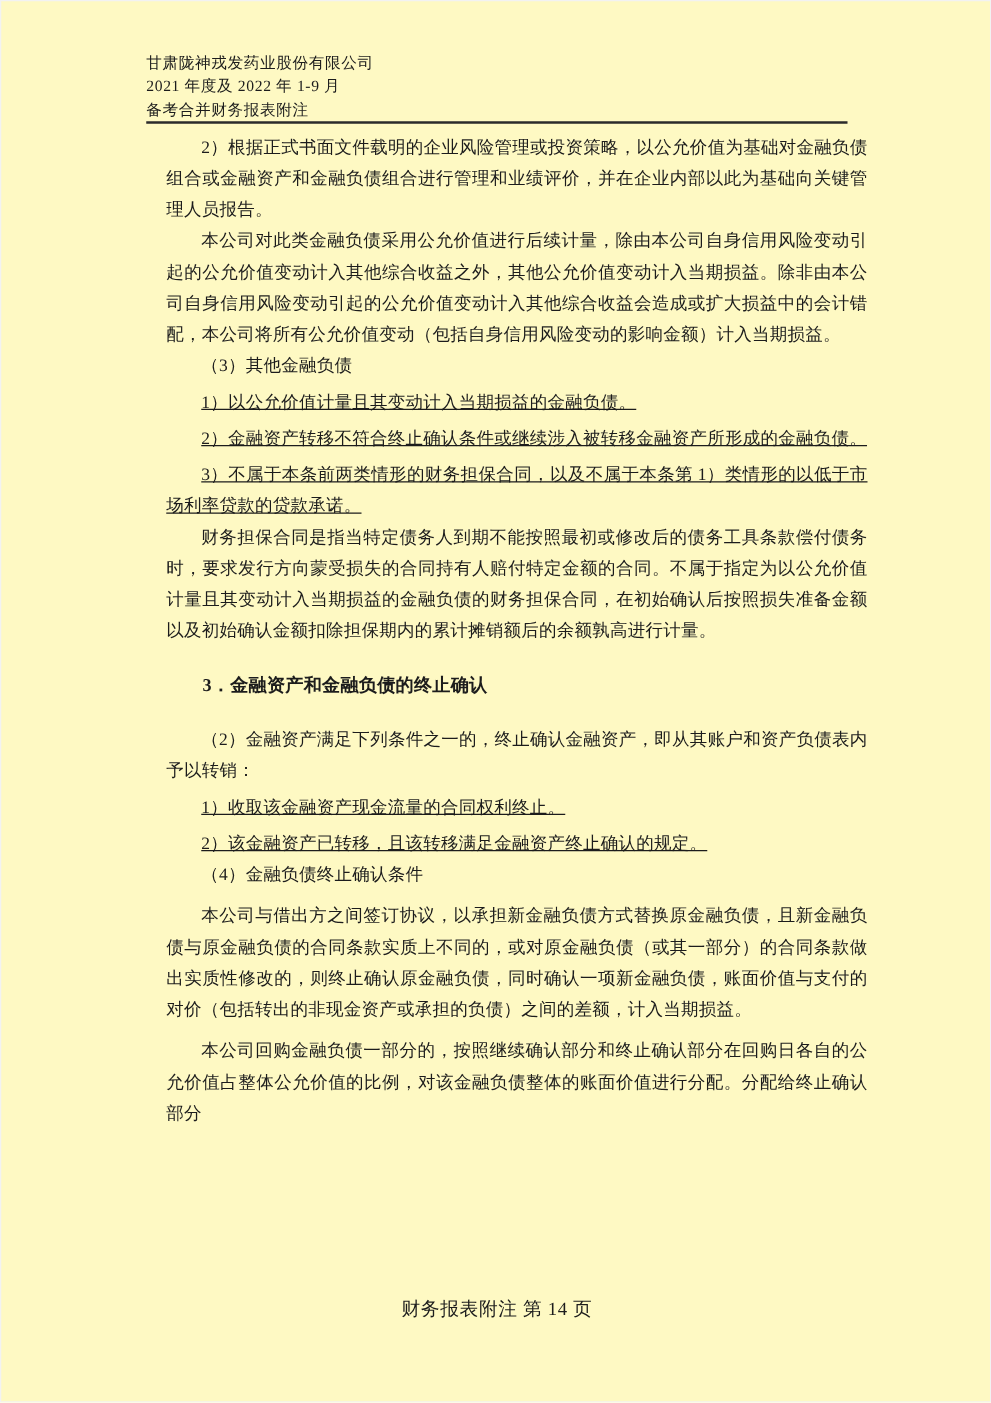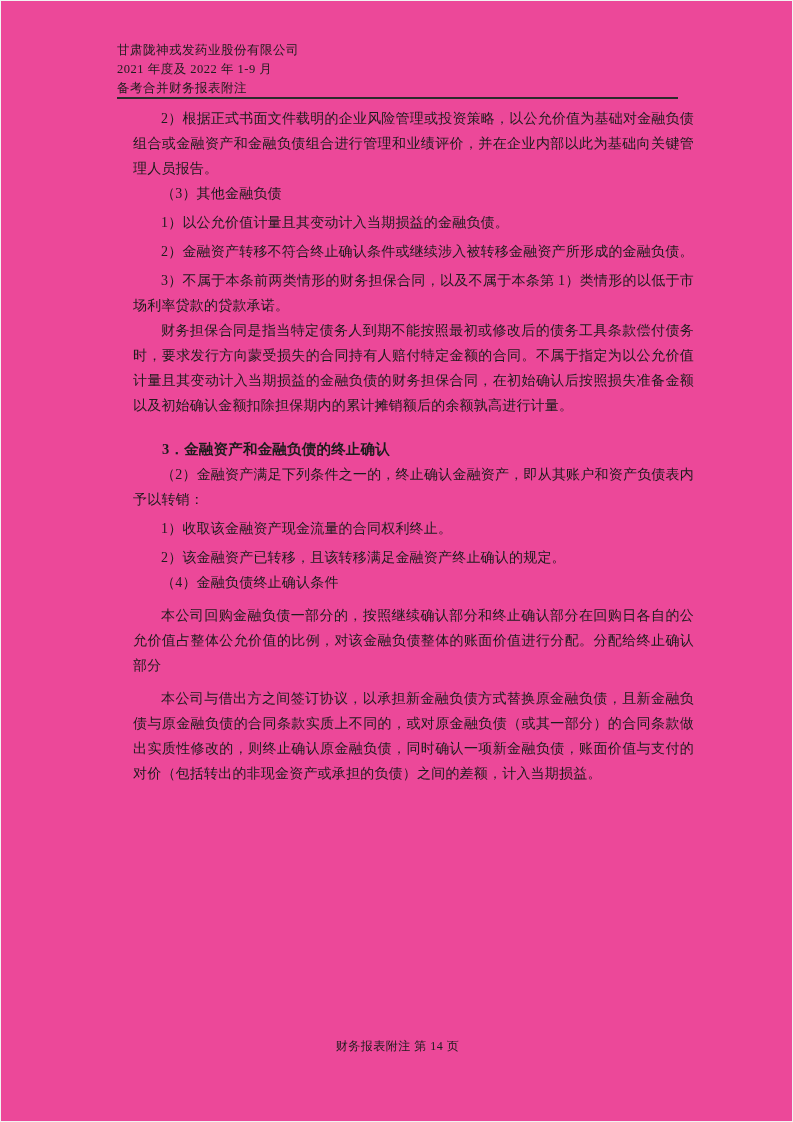--- a/index.html
+++ b/index.html
@@ -4,21 +4,21 @@
 <style>
   html, body {
     margin: 0;
     padding: 0;
     background: #ffffff;
   }
   .page {
     position: relative;
     width: 793px;
     height: 1122px;
-    background: #ec4899;
+    background: #fef9c3;
     overflow: hidden;
     font-family: "Liberation Serif", "DejaVu Serif", serif;
     color: #1c1c1c;
     box-shadow: inset 0 0 0 1px #f2f2f2;
   }
   .doc-header {
     position: absolute;
     left: 117px;
     top: 41px;
     width: 561px;
@@ -42,62 +42,63 @@
     width: 561px;
     font-size: 14px;
     line-height: 25px;
     text-align: justify;
     letter-spacing: 0.2px;
   }
   .doc-body p {
     margin: 0;
     text-indent: 2em;
   }
-  .doc-body p.item { margin-top: 4px; }
+  .doc-body p.item { margin-top: 4px; text-decoration: underline; }
   .doc-body p.heading {
     font-weight: bold;
     font-size: 14.5px;
     margin-top: 19px;
-    margin-bottom: 0;
+    margin-bottom: 18px;
   }
   .doc-body p.spaced { margin-top: 8px; }
   .doc-footer {
     position: absolute;
     left: 117px;
     top: 1038px;
     width: 561px;
     text-align: center;
-    font-size: 12px;
+    font-size: 15px;
     letter-spacing: 0.5px;
   }
 </style>
 </head>
 <body>
 
 <div class="page">
 
   <div class="doc-header">
     <div class="hline">甘肃陇神戎发药业股份有限公司</div>
     <div class="hline">2021 年度及 2022 年 1-9 月</div>
     <div class="hline">备考合并财务报表附注</div>
   </div>
 
   <div class="header-rule"></div>
 
   <div class="doc-body">
     <p>2）根据正式书面文件载明的企业风险管理或投资策略，以公允价值为基础对金融负债组合或金融资产和金融负债组合进行管理和业绩评价，并在企业内部以此为基础向关键管理人员报告。</p>
+    <p>本公司对此类金融负债采用公允价值进行后续计量，除由本公司自身信用风险变动引起的公允价值变动计入其他综合收益之外，其他公允价值变动计入当期损益。除非由本公司自身信用风险变动引起的公允价值变动计入其他综合收益会造成或扩大损益中的会计错配，本公司将所有公允价值变动（包括自身信用风险变动的影响金额）计入当期损益。</p>
     <p>（3）其他金融负债</p>
     <p class="item">1）以公允价值计量且其变动计入当期损益的金融负债。</p>
     <p class="item">2）金融资产转移不符合终止确认条件或继续涉入被转移金融资产所形成的金融负债。</p>
     <p class="item">3）不属于本条前两类情形的财务担保合同，以及不属于本条第 1）类情形的以低于市场利率贷款的贷款承诺。</p>
     <p>财务担保合同是指当特定债务人到期不能按照最初或修改后的债务工具条款偿付债务时，要求发行方向蒙受损失的合同持有人赔付特定金额的合同。不属于指定为以公允价值计量且其变动计入当期损益的金融负债的财务担保合同，在初始确认后按照损失准备金额以及初始确认金额扣除担保期内的累计摊销额后的余额孰高进行计量。</p>
     <p class="heading">3．金融资产和金融负债的终止确认</p>
     <p>（2）金融资产满足下列条件之一的，终止确认金融资产，即从其账户和资产负债表内予以转销：</p>
     <p class="item">1）收取该金融资产现金流量的合同权利终止。</p>
     <p class="item">2）该金融资产已转移，且该转移满足金融资产终止确认的规定。</p>
     <p>（4）金融负债终止确认条件</p>
+    <p class="spaced">本公司与借出方之间签订协议，以承担新金融负债方式替换原金融负债，且新金融负债与原金融负债的合同条款实质上不同的，或对原金融负债（或其一部分）的合同条款做出实质性修改的，则终止确认原金融负债，同时确认一项新金融负债，账面价值与支付的对价（包括转出的非现金资产或承担的负债）之间的差额，计入当期损益。</p>
     <p class="spaced">本公司回购金融负债一部分的，按照继续确认部分和终止确认部分在回购日各自的公允价值占整体公允价值的比例，对该金融负债整体的账面价值进行分配。分配给终止确认部分</p>
-    <p class="spaced">本公司与借出方之间签订协议，以承担新金融负债方式替换原金融负债，且新金融负债与原金融负债的合同条款实质上不同的，或对原金融负债（或其一部分）的合同条款做出实质性修改的，则终止确认原金融负债，同时确认一项新金融负债，账面价值与支付的对价（包括转出的非现金资产或承担的负债）之间的差额，计入当期损益。</p>
   </div>
 
   <div class="doc-footer">财务报表附注 第 14 页</div>
 
 </div>
 
 </body></html>

